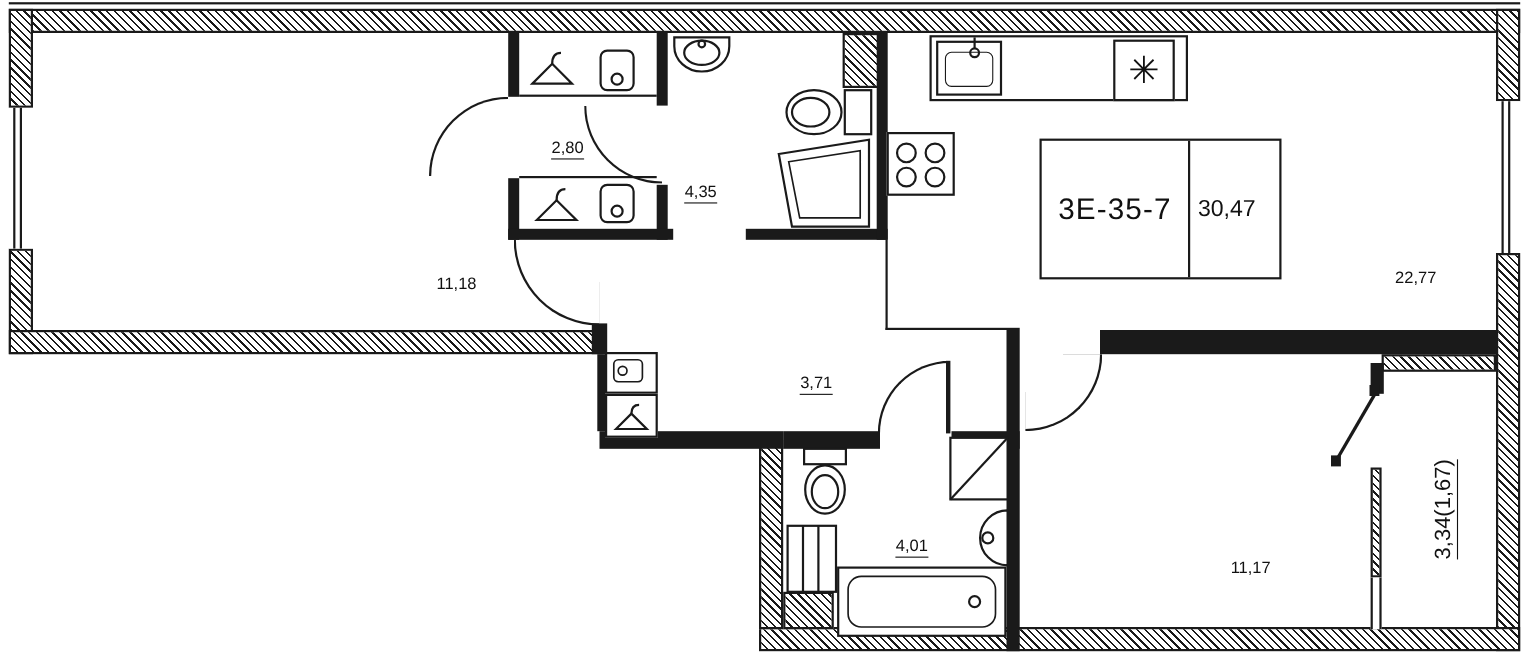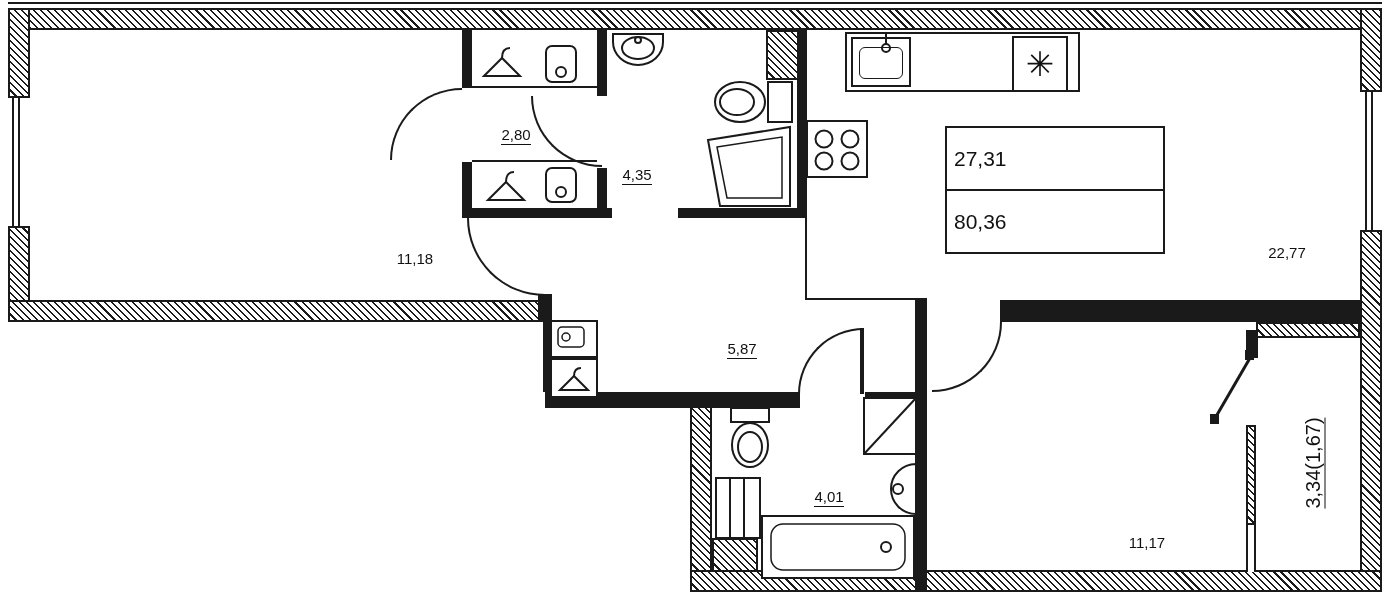--- a/index.html
+++ b/index.html
@@ -99,26 +99,26 @@
   <div class="abs" style="left:859px;top:47px;width:44px;height:32px;border:1.5px solid #1a1a1a;border-radius:6px;"></div>
   <div class="abs box" style="left:1012px;top:36px;width:56px;height:56px;">
     <span class="star">✳</span>
   </div>
   <div class="abs box" style="left:806px;top:120px;width:62px;height:58px;"></div>
 
   <div class="abs box" style="left:550px;top:320px;width:48px;height:38px;"></div>
   <div class="abs box" style="left:550px;top:358px;width:48px;height:40px;"></div>
 
   <div id="infobox" class="abs" style="left:945px;top:126px;width:220px;height:128px;">
+    <div class="lcell">
+      <span>3Е-35-7</span>
+    </div>
     <div class="rcol">
-      <div class="rcell bb">
-          <span>27,31</span>
-        </div>
       <div class="rcell">
-          <span>80,36</span>
+          <span>30,47</span>
         </div>
     </div>
   </div>
 
   <svg width="1390" height="600" viewBox="0 0 1390 600">
 
     <g stroke="#1a1a1a" stroke-width="2" fill="none">
       <path d="M484,76 L502,58 L520,76 Z"></path>
         <path d="M502,58 c0,-7 3,-10 8,-10"></path>
     </g>
@@ -203,21 +203,21 @@
     </g>
     <g stroke="#1a1a1a" stroke-width="2" fill="none">
       <path d="M560,390 L574,376 L588,390 Z"></path>
         <path d="M574,376 c0,-6 3,-8 7,-8"></path>
     </g>
   </svg>
 
   <div class="abs lbl" style="left:375px;top:247px;width:80px;">11,18</div>
   <div class="abs lbl u" style="left:482px;top:123px;width:68px;"><span>2,80</span></div>
   <div class="abs lbl u" style="left:604px;top:163px;width:66px;"><span>4,35</span></div>
-  <div class="abs lbl u" style="left:710px;top:337px;width:64px;"><span>5,87</span></div>
+  <div class="abs lbl u" style="left:710px;top:337px;width:64px;"><span>3,71</span></div>
   <div class="abs lbl" style="left:1252px;top:241px;width:70px;">22,77</div>
   <div class="abs lbl u" style="left:798px;top:469px;width:62px;margin-top:16px;"><span>4,01</span></div>
-  <div class="abs lbl" style="left:1104px;top:531px;width:66px;margin-left:10px;">11,17</div>
+  <div class="abs lbl" style="left:1104px;top:505px;width:66px;">11,17</div>
   <div class="abs vlabel-outer" style="left:1290px;top:405px;width:46px;height:115px;">
     <div class="vlabel-inner"><span>3,34(1,67)</span></div>
   </div>
 
 </div>
 
 </body></html>

